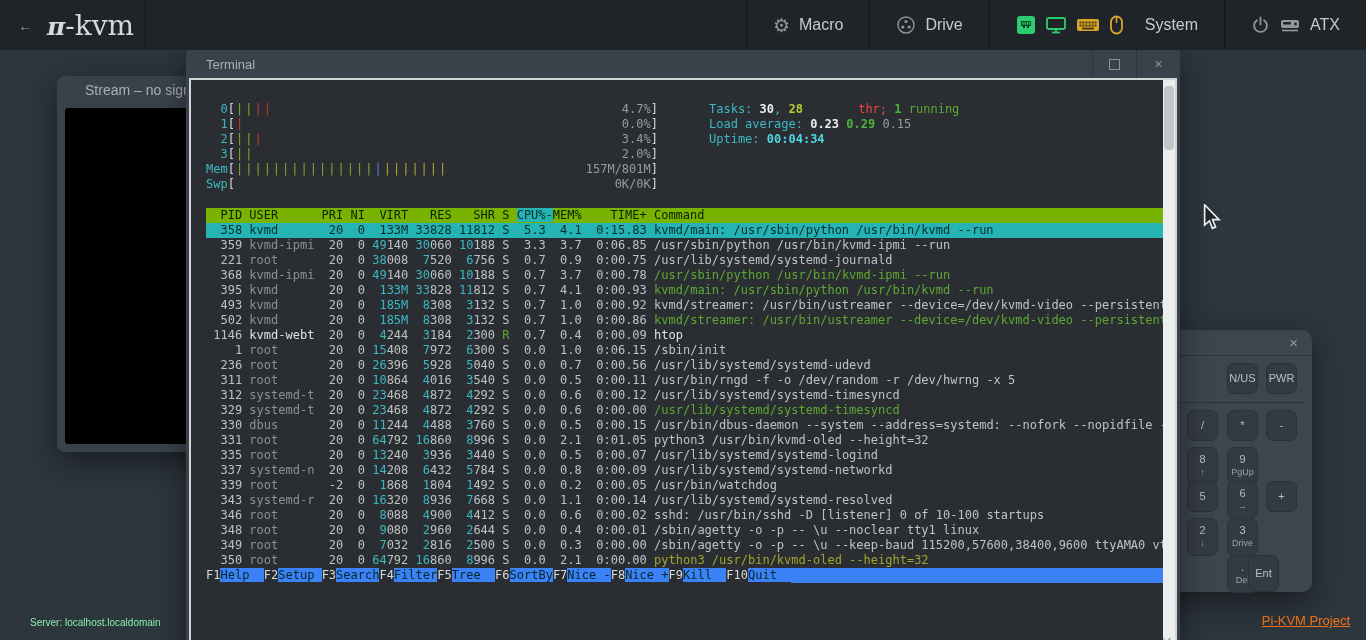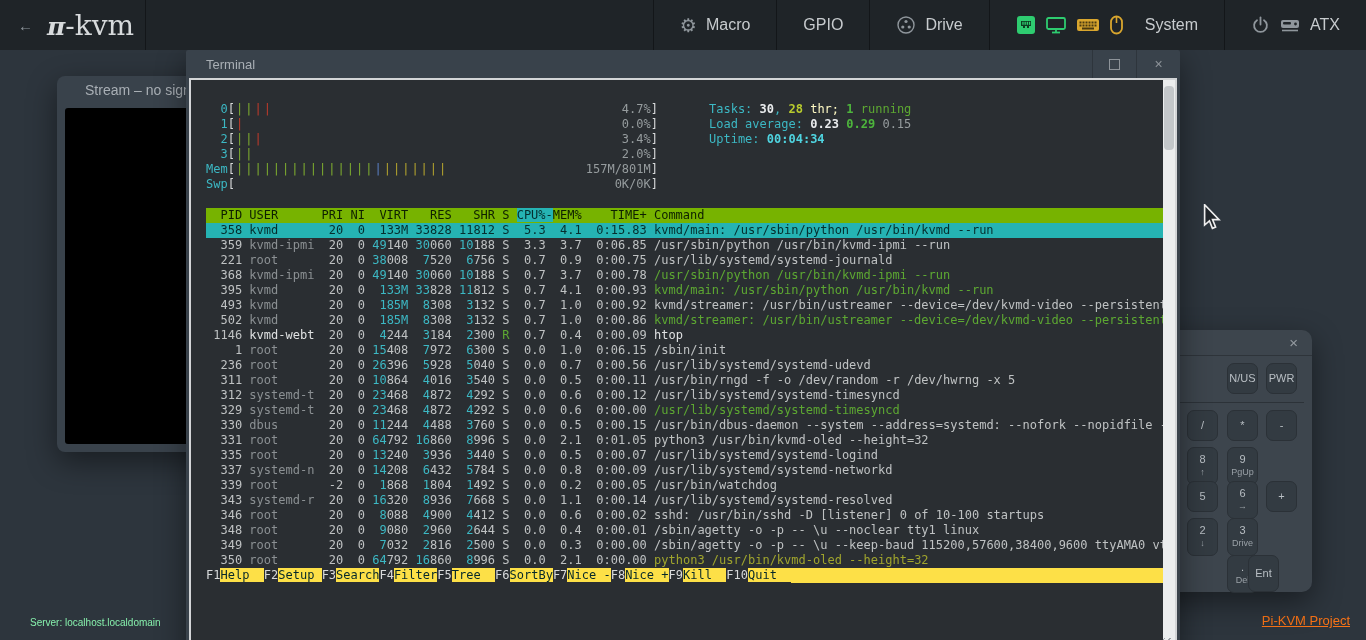--- a/index.html
+++ b/index.html
@@ -45,38 +45,38 @@
           font-family:"DejaVu Sans Mono", monospace; font-size:12px; line-height:15px; color:#bfc2c3; }
   .mline { display:flex; white-space:pre; width:452px; }
   .mlabel { color:#3cb8c4; }
   .mbracket { color:#d8dadb; }
   .mbars { flex:1; display:flex; overflow:hidden; letter-spacing:2px; padding-left:1px; }
   .mpct { color:#969c9e; }
   .sysinfo { position:absolute; left:518px; top:22px; white-space:pre; }
   .c-cyan { color:#3cb8c4; }
   .c-boldwhite { color:#e9ebed; font-weight:bold; }
   .c-boldyellow { color:#b9cc2e; font-weight:bold; }
-  .c-dimgreen { color:#fef9c3; }
+  .c-dimgreen { color:#ef4444;padding-left:48px; }
   .c-boldgreen { color:#4db53c; font-weight:bold; }
   .c-green { color:#5da832; }
   .c-gray { color:#969c9e; }
   .c-boldcyan { color:#4fd4e0; font-weight:bold; }
   .c-text { color:#bfc2c3; }
   .c-dim { color:#8b9093; }
   .c-bright { color:#dfe1e2; }
   .c-olive { color:#a0a52d; }
   .ptable { margin-top:16px; }
   .trow { white-space:pre; height:15px; overflow:hidden; }
   .thead { background:#77b300; color:#0e2000; }
   .sortcol { background:#25b3b3; color:#052e2e; }
   .trow.selected { background:#25b3b3; }
   .trow.selected span { color:#052e2e !important; font-weight:normal; }
   .fbar { display:flex; white-space:pre; height:15px; overflow:hidden; }
   .fkey { color:#d8dadb; }
-  .flabel { background:#fde047; color:#06282a; }
+  .flabel { background:#3b82f6; color:#06282a; }
   .ffill { flex:1; }
 
   
   #keypad-window { left:1136px; top:330px; width:176px; height:262px; z-index:2; background:#3d454d; border-radius:10px; }
   .kp-header { position:absolute; top:0; left:0; right:0; height:26px; border-bottom:1px solid #2e343a; }
   .kp-close { position:absolute; right:14px; top:4px; color:#959ba1; font-size:15px; }
   .kp-divider { position:absolute; top:72px; left:8px; right:8px; border-top:1px solid #2c3238; }
   .kp-key { position:absolute; width:31px; background:#333b42; border:1px solid #2b3137; border-radius:7px;
             color:#b9bfc4; font-size:11px; display:flex; flex-direction:column; align-items:center; justify-content:center; line-height:11px; }
   .kp-key .sub { font-size:9px; color:#9aa1a7; margin-top:2px; }
@@ -97,23 +97,20 @@
     <span class="logo"><span class="pi">π</span><span class="rest">-kvm</span></span>
   </div>
   <div class="nav-spacer"></div>
 
 
   <div class="nav-item">
     <span class="gear-glyph">⚙</span>
     <span>Macro</span>
   </div>
 
-  <div class="nav-item">
-    <span>GPIO</span>
-  </div>
 
   <div class="nav-item">
     <span>
       <svg width="20" height="20" viewBox="0 0 20 20">
           <circle cx="10" cy="10" r="8" fill="none" stroke="#8f969c" stroke-width="1.4"></circle>
           <circle cx="10" cy="6.5" r="1.6" fill="#8f969c"></circle>
           <circle cx="6.8" cy="12" r="1.6" fill="#8f969c"></circle>
           <circle cx="13.2" cy="12" r="1.6" fill="#8f969c"></circle>
         </svg>
     </span>

